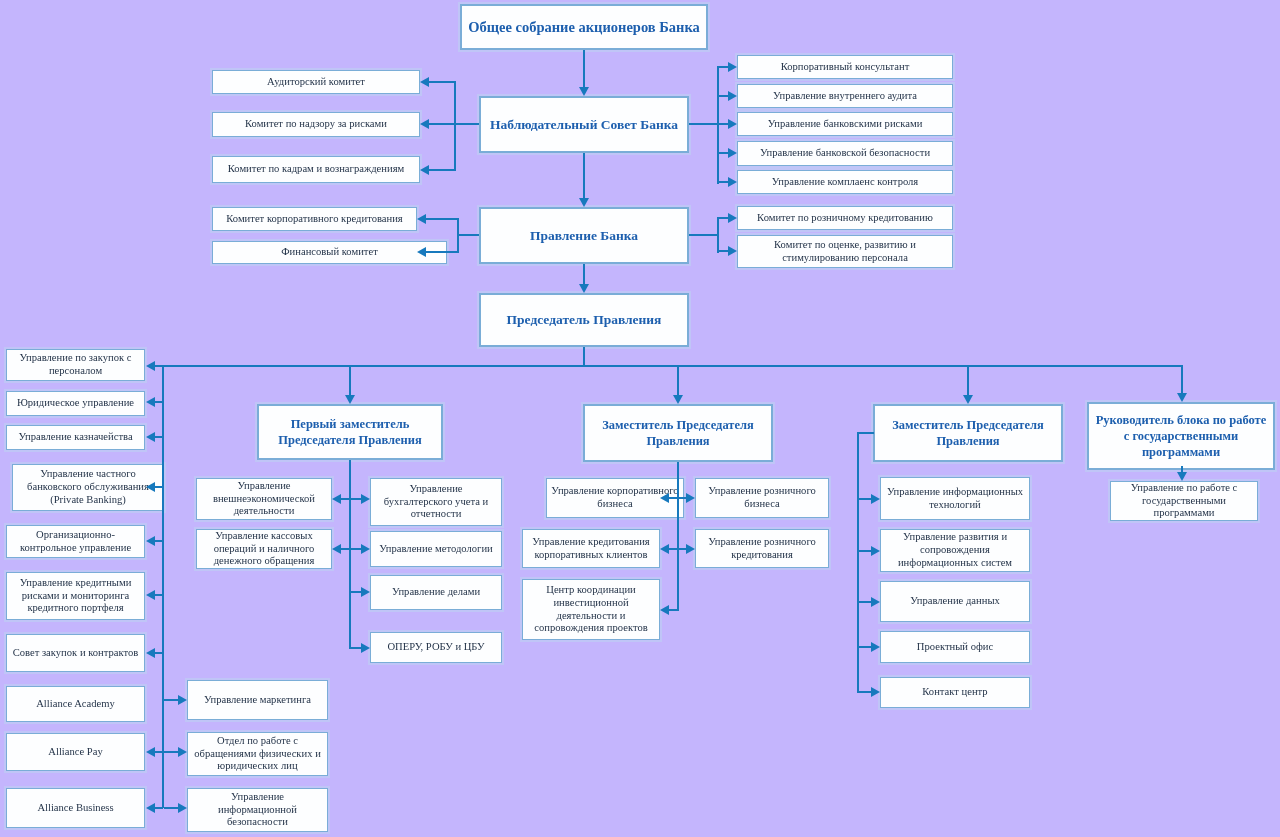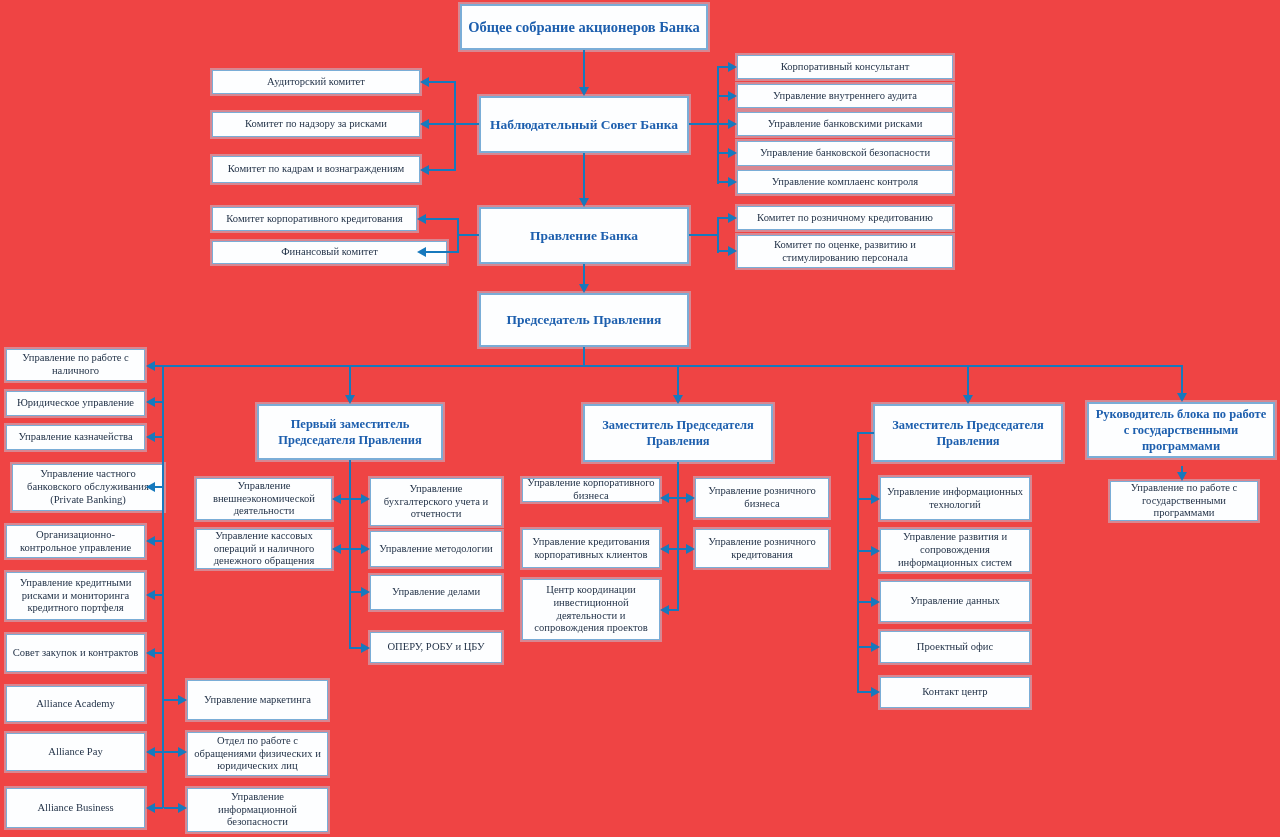--- a/index.html
+++ b/index.html
@@ -1,16 +1,16 @@
 <!DOCTYPE html>
 <html><head>
 <meta charset="utf-8">
 <style>
   html,body{margin:0;padding:0;background:#ffffff;}
-  .canvas{position:relative;width:1280px;height:837px;background:#ef4444;overflow:hidden;
+  .canvas{position:relative;width:1280px;height:837px;background:#c4b5fd;overflow:hidden;
           font-family:"Liberation Serif","DejaVu Serif",serif;}
   .node{position:absolute;box-sizing:border-box;display:flex;align-items:center;justify-content:center;
         text-align:center;background:#fdfeff;border:1.4px solid #7aadd7;
         box-shadow:0 0 0 2px rgba(189,218,240,.45);
         color:#1f2f45;font-size:10.6px;line-height:1.22;padding:1px 3px;}
   .major{font-weight:700;color:#1d5fae;border-width:2px;font-size:12.5px;line-height:1.3;}
   .xl{font-size:14.5px;}
   .lg{font-size:13.5px;}
   .hl,.vl{position:absolute;background:#1779bd;}
   .hl{height:2px;}
@@ -38,21 +38,21 @@
   <div class="node" style="left:737px;top:84px;width:216px;height:24px">Управление внутреннего аудита</div>
   <div class="node" style="left:737px;top:112px;width:216px;height:24px">Управление банковскими рисками</div>
   <div class="node" style="left:737px;top:141px;width:216px;height:25px">Управление банковской безопасности</div>
   <div class="node" style="left:737px;top:170px;width:216px;height:24px">Управление комплаенс контроля</div>
 
   <div class="node" style="left:212px;top:207px;width:205px;height:24px">Комитет корпоративного кредитования</div>
   <div class="node" style="left:212px;top:241px;width:235px;height:23px">Финансовый комитет</div>
   <div class="node" style="left:737px;top:235px;width:216px;height:33px">Комитет по оценке, развитию и стимулированию персонала</div>
   <div class="node" style="left:737px;top:206px;width:216px;height:24px">Комитет по розничному кредитованию</div>
 
-  <div class="node" style="left:6px;top:349px;width:139px;height:32px">Управление по работе с наличного</div>
+  <div class="node" style="left:6px;top:349px;width:139px;height:32px">Управление по закупок с персоналом</div>
   <div class="node" style="left:6px;top:391px;width:139px;height:25px">Юридическое управление</div>
   <div class="node" style="left:6px;top:425px;width:139px;height:25px">Управление казначейства</div>
   <div class="node" style="left:12px;top:464px;width:152px;height:47px">Управление частного банковского обслуживания (Private Banking)</div>
   <div class="node" style="left:6px;top:525px;width:139px;height:33px">Организационно-контрольное управление</div>
   <div class="node" style="left:6px;top:572px;width:139px;height:48px">Управление кредитными рисками и мониторинга кредитного портфеля</div>
   <div class="node" style="left:6px;top:634px;width:139px;height:38px">Совет закупок и контрактов</div>
   <div class="node" style="left:6px;top:686px;width:139px;height:36px">Alliance Academy</div>
   <div class="node" style="left:6px;top:733px;width:139px;height:38px">Alliance Pay</div>
   <div class="node" style="left:6px;top:788px;width:139px;height:40px">Alliance Business</div>
 
@@ -62,34 +62,34 @@
 
   <div class="node" style="left:196px;top:478px;width:136px;height:42px">Управление внешнеэкономической деятельности</div>
   <div class="node major" style="left:257px;top:404px;width:186px;height:56px">Первый заместитель Председателя Правления</div>
   <div class="node" style="left:196px;top:529px;width:136px;height:40px">Управление кассовых операций и наличного денежного обращения</div>
   <div class="node" style="left:370px;top:478px;width:132px;height:48px">Управление бухгалтерского учета и отчетности</div>
   <div class="node" style="left:370px;top:531px;width:132px;height:36px">Управление методологии</div>
   <div class="node" style="left:370px;top:575px;width:132px;height:35px">Управление делами</div>
   <div class="node" style="left:370px;top:632px;width:132px;height:31px">ОПЕРУ, РОБУ и ЦБУ</div>
 
   <div class="node major" style="left:583px;top:404px;width:190px;height:58px">Заместитель Председателя Правления</div>
-  <div class="node" style="left:522px;top:478px;width:138px;height:24px">Управление корпоративного бизнеса</div>
+  <div class="node" style="left:546px;top:478px;width:138px;height:40px">Управление корпоративного бизнеса</div>
   <div class="node" style="left:522px;top:529px;width:138px;height:39px">Управление кредитования корпоративных клиентов</div>
   <div class="node" style="left:522px;top:579px;width:138px;height:61px">Центр координации инвестиционной деятельности и сопровождения проектов</div>
   <div class="node" style="left:695px;top:478px;width:134px;height:40px">Управление розничного бизнеса</div>
   <div class="node" style="left:695px;top:529px;width:134px;height:39px">Управление розничного кредитования</div>
 
   <div class="node major" style="left:873px;top:404px;width:190px;height:58px">Заместитель Председателя Правления</div>
   <div class="node" style="left:880px;top:477px;width:150px;height:43px">Управление информационных технологий</div>
   <div class="node" style="left:880px;top:529px;width:150px;height:43px">Управление развития и сопровождения информационных систем</div>
   <div class="node" style="left:880px;top:581px;width:150px;height:41px">Управление данных</div>
   <div class="node" style="left:880px;top:631px;width:150px;height:32px">Проектный офис</div>
   <div class="node" style="left:880px;top:677px;width:150px;height:31px">Контакт центр</div>
 
-  <div class="node major" style="left:1087px;top:402px;width:188px;height:56px">Руководитель блока по работе с государственными программами</div>
+  <div class="node major" style="left:1087px;top:402px;width:188px;height:68px">Руководитель блока по работе с государственными программами</div>
   <div class="node" style="left:1110px;top:481px;width:148px;height:40px">Управление по работе с государственными программами</div>
 
   <i class="vl" style="left:583px;top:50px;height:38px"></i>
   <i class="arr down" style="left:579px;top:87px"></i>
   <i class="vl" style="left:583px;top:153px;height:45px"></i>
   <i class="arr down" style="left:579px;top:198px"></i>
   <i class="vl" style="left:583px;top:264px;height:20px"></i>
   <i class="arr down" style="left:579px;top:284px"></i>
   <i class="vl" style="left:583px;top:347px;height:20px"></i>
 

